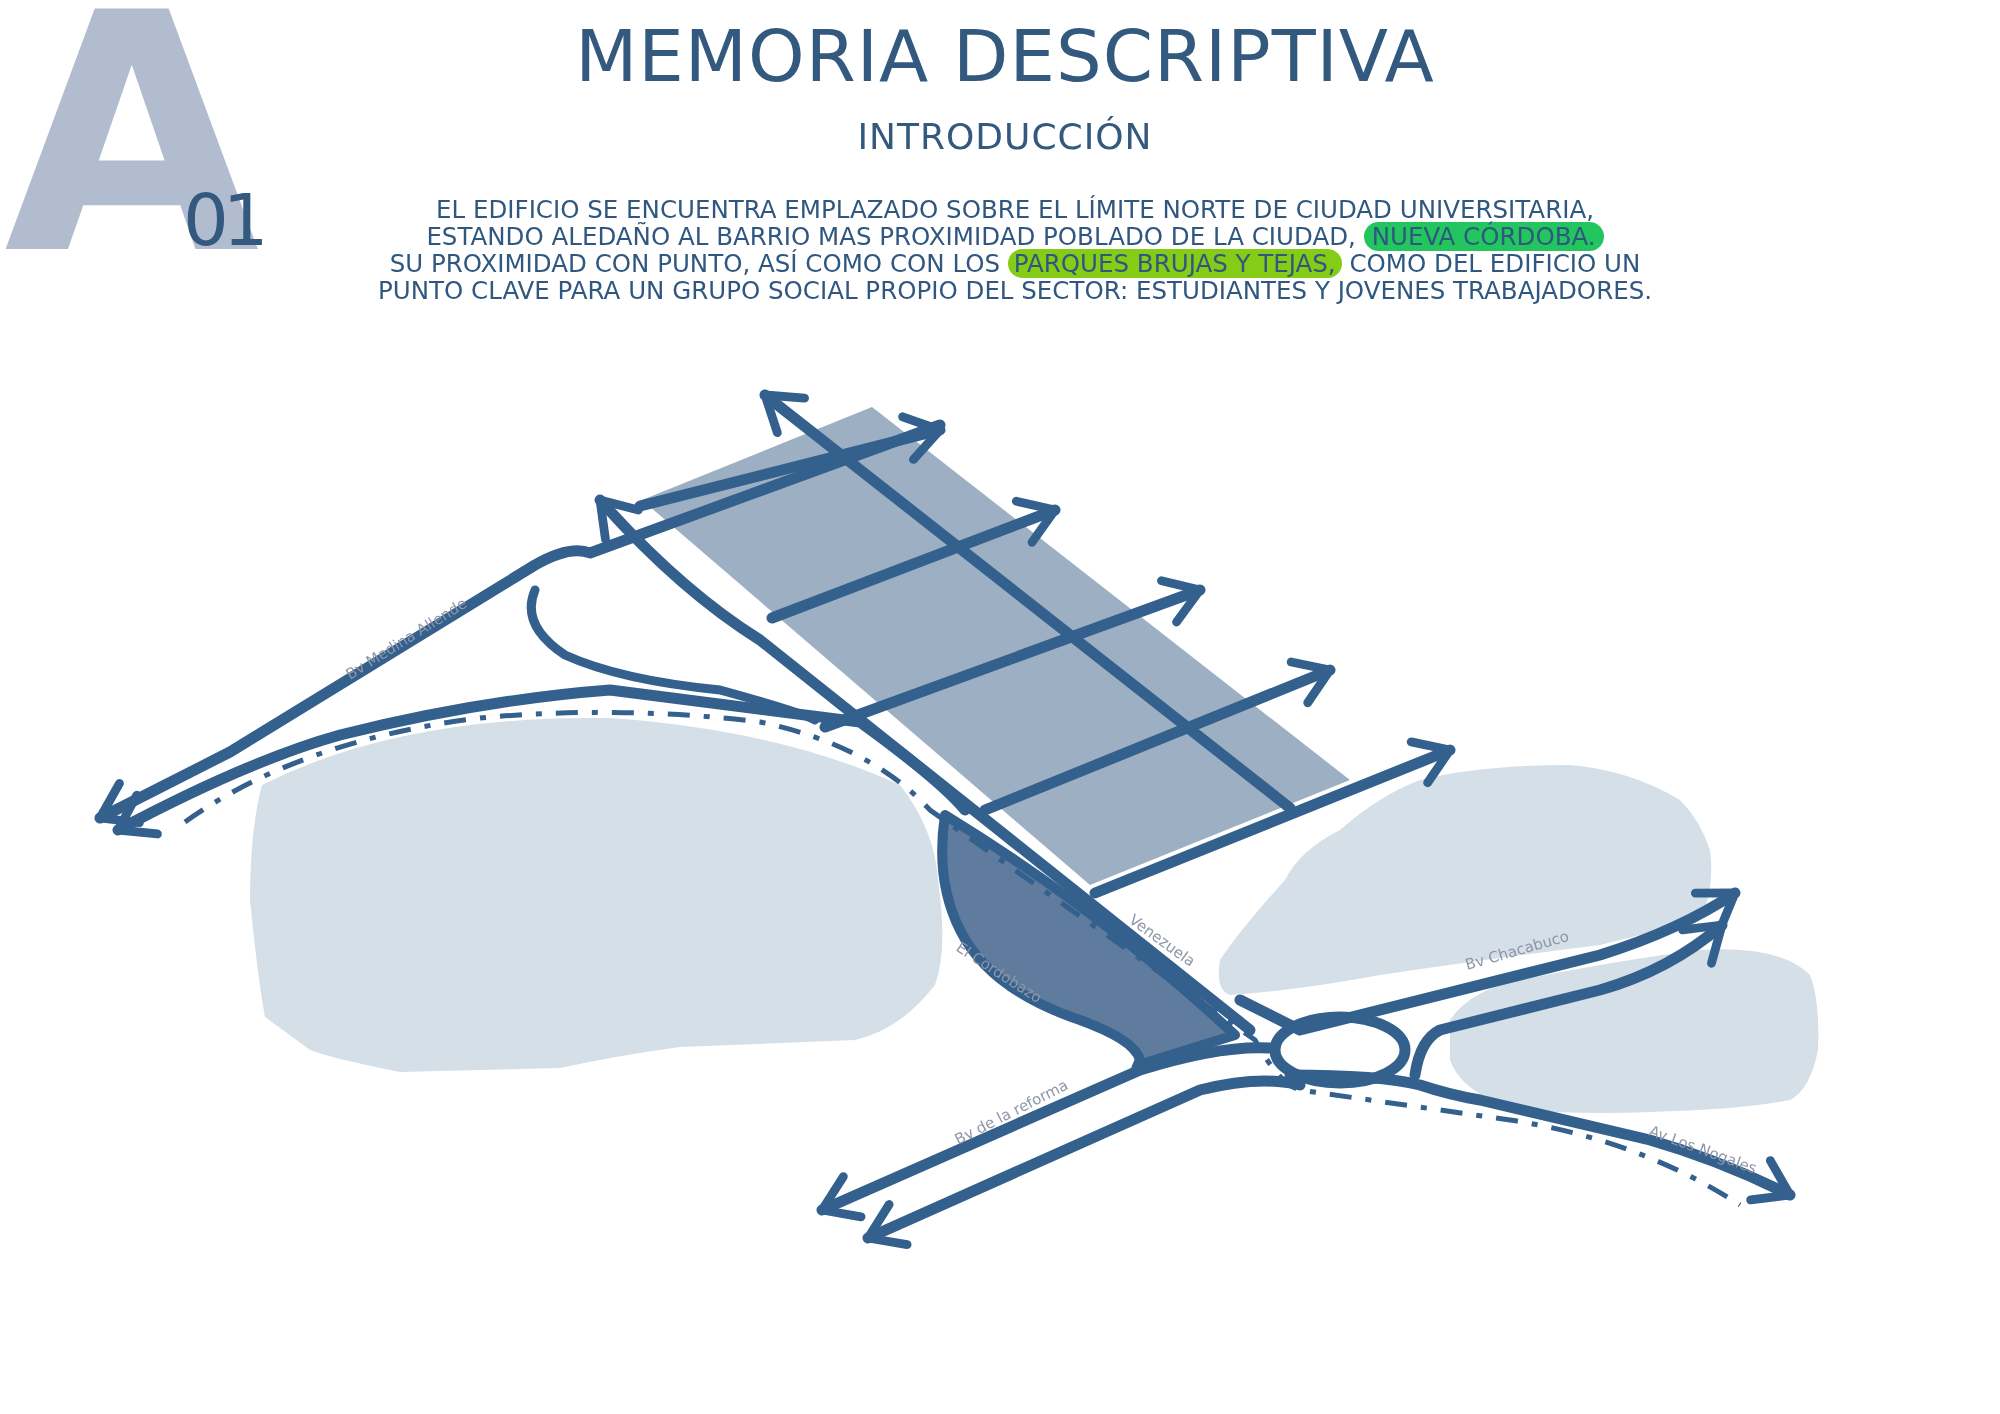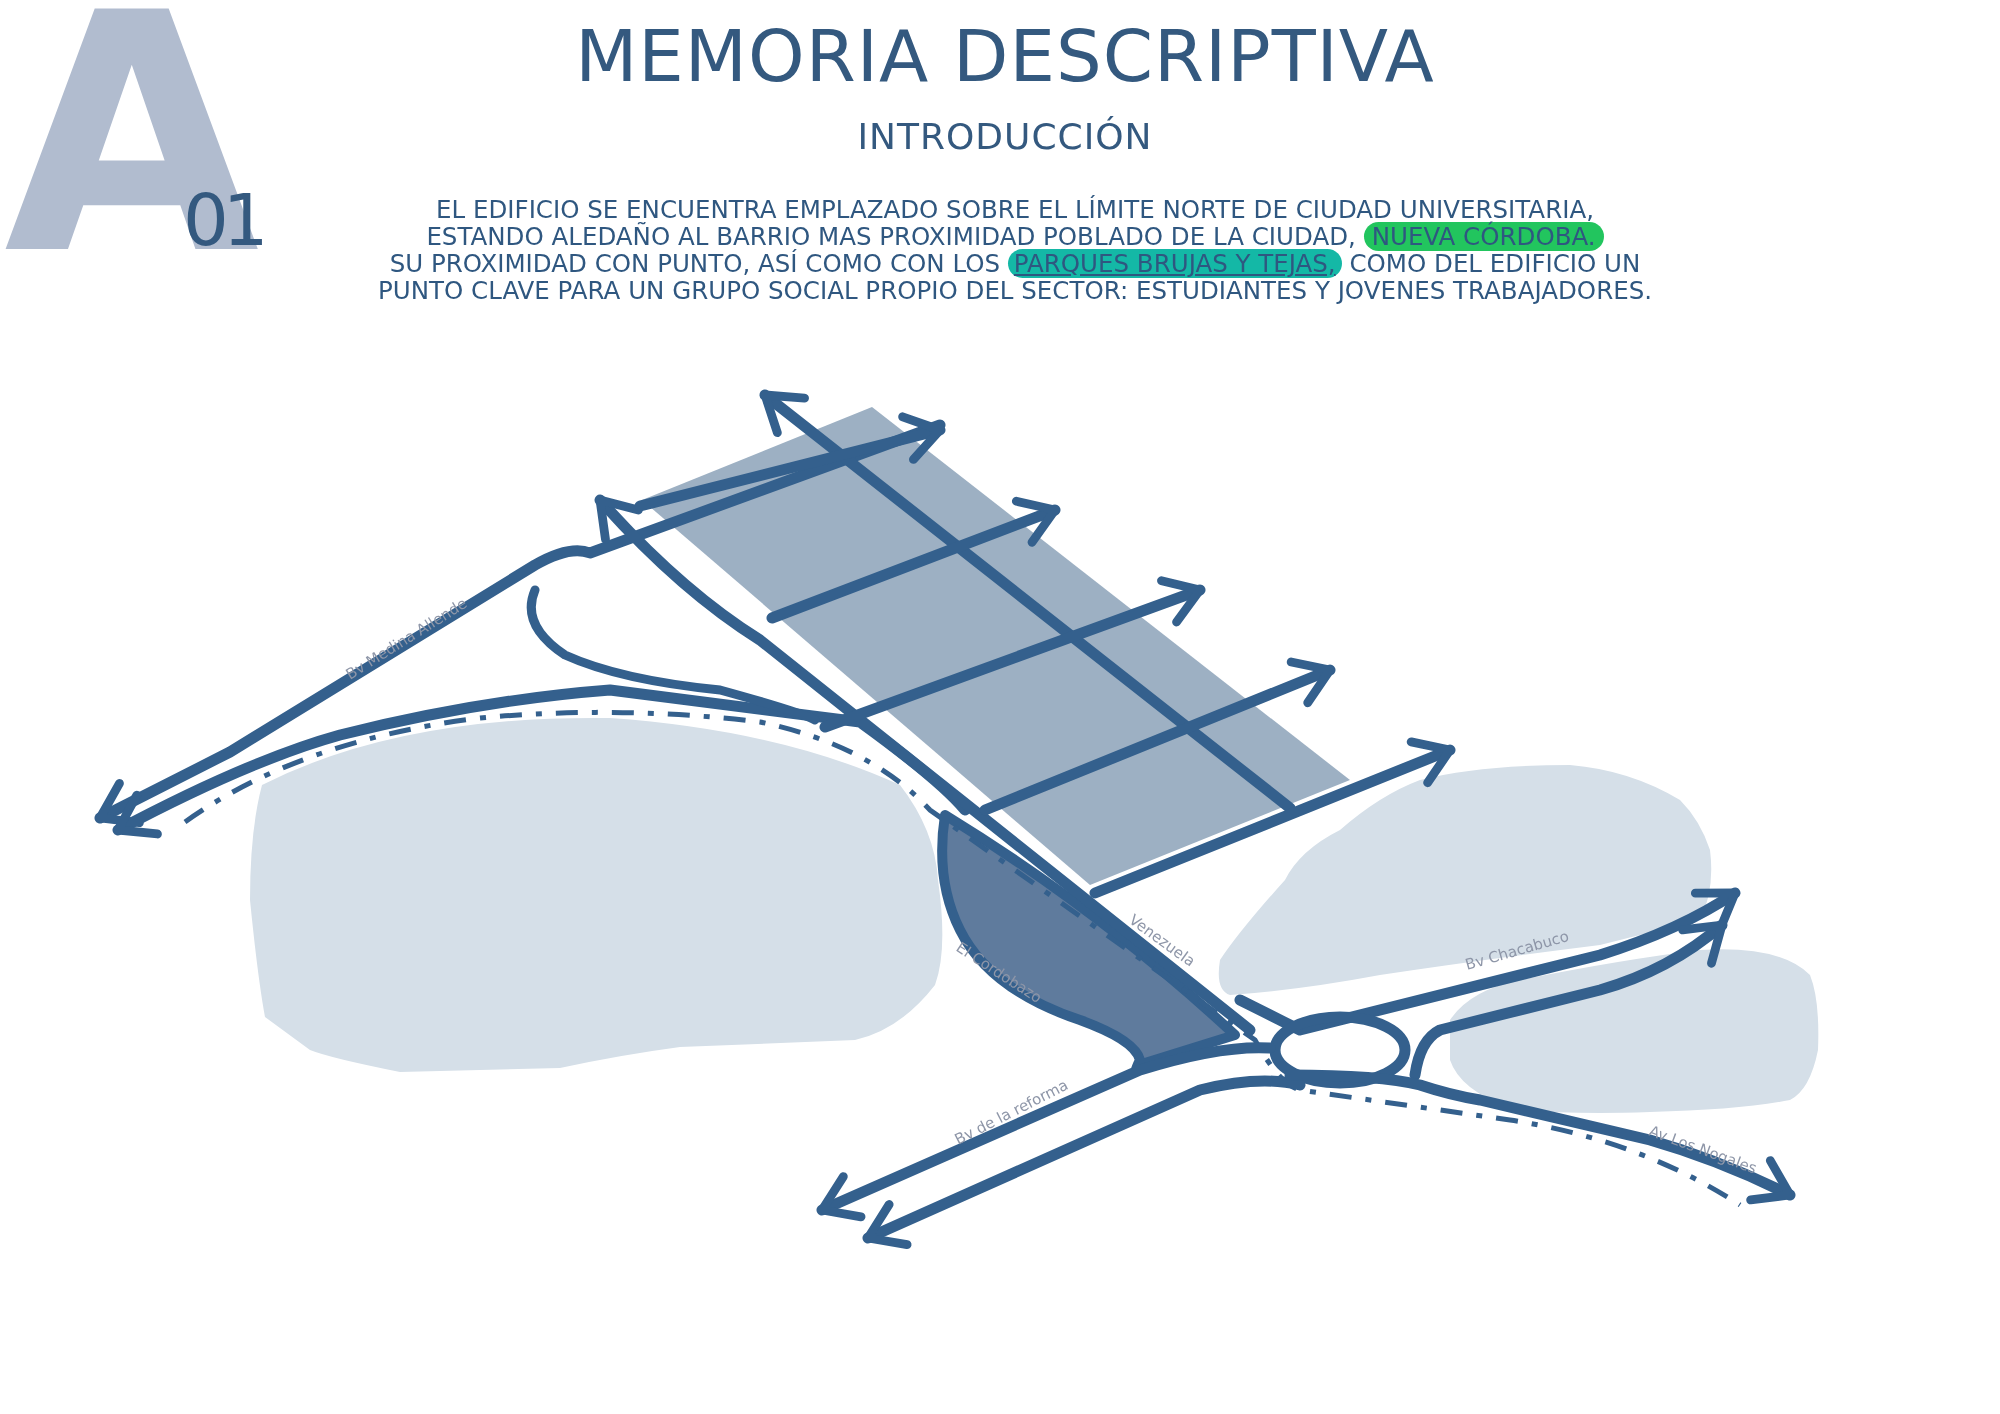--- a/index.html
+++ b/index.html
@@ -10,21 +10,21 @@
   .section-num { position: absolute; left: 183px; top: 184px; font-size: 72px; line-height: 1;
                  color: #34597f; font-family: "DejaVu Sans", sans-serif; letter-spacing: -6px; }
   .title { position: absolute; left: 0; width: 2010px; top: 14px; text-align: center;
            font-size: 72px; color: #34597f; font-family: "DejaVu Sans", sans-serif; letter-spacing: 1px; }
   .subtitle { position: absolute; left: 0; width: 2010px; top: 116px; text-align: center;
               font-size: 36px; color: #34597f; font-family: "DejaVu Sans", sans-serif; letter-spacing: 1px; }
   .intro { position: absolute; left: 0; width: 2030px; top: 196px; text-align: center;
            font-size: 24.5px; line-height: 27px; color: #2f5780; font-family: "DejaVu Sans", sans-serif; }
   .intro .line { display: block; white-space: nowrap; }
   .hl-dark { background: #22c55e; border-radius: 16px; padding: 0 8px; }
-  .hl-light { background: #14b8a6; border-radius: 16px; padding: 0 6px; text-decoration: underline; }
+  .hl-light { background: #84cc16; border-radius: 16px; padding: 0 6px; }
   svg.map { position: absolute; left: 0; top: 0; }
   .road { fill: none; stroke: #34608d; stroke-width: 11; stroke-linecap: round; stroke-linejoin: round; }
   .road-thin { fill: none; stroke: #34608d; stroke-width: 9; stroke-linecap: round; stroke-linejoin: round; }
   .dash { fill: none; stroke: #34608d; stroke-width: 5; stroke-dasharray: 22 14 6 14; }
   .street-label { fill: #8e96a8; font-family: "DejaVu Sans", sans-serif; font-size: 15px; }
 </style>
 </head>
 <body>
 
 <div class="big-letter">A</div>

